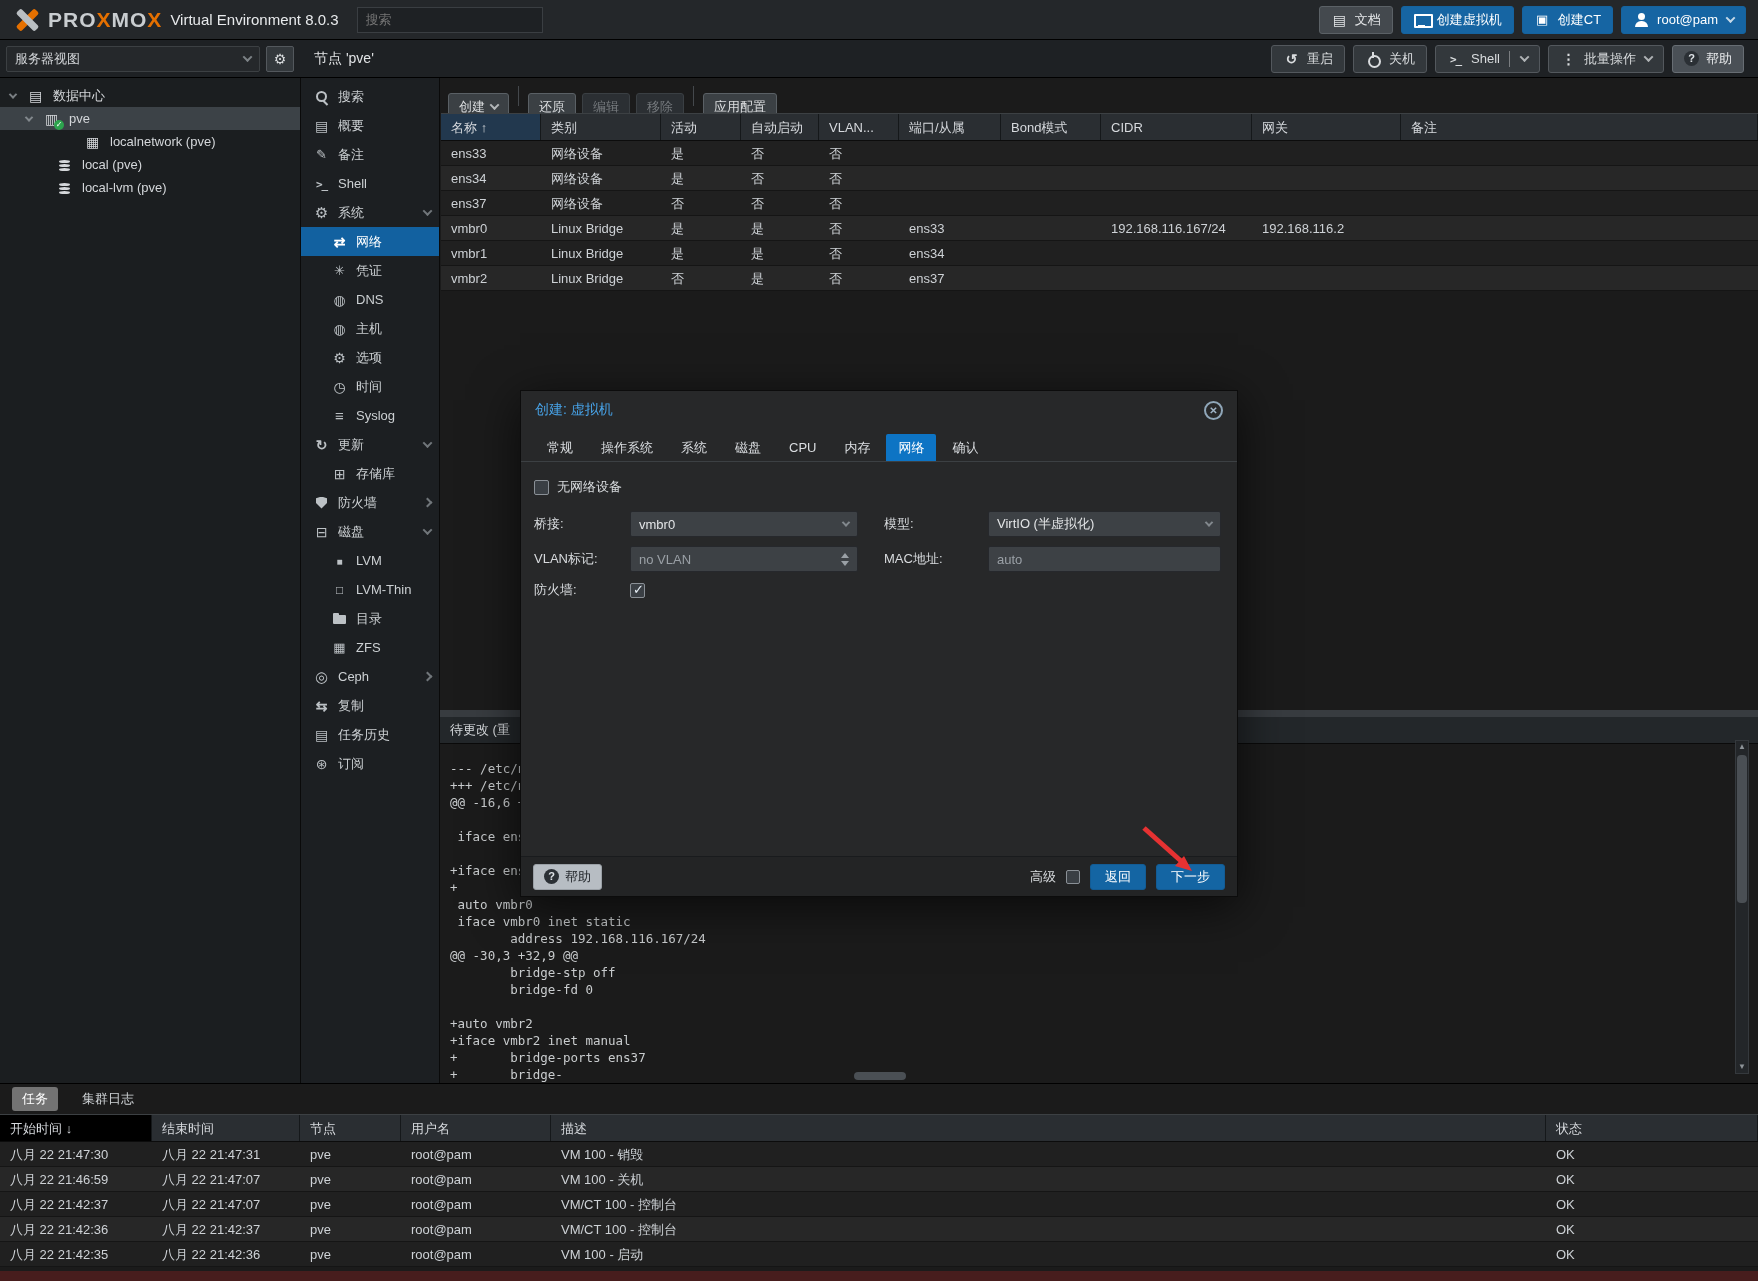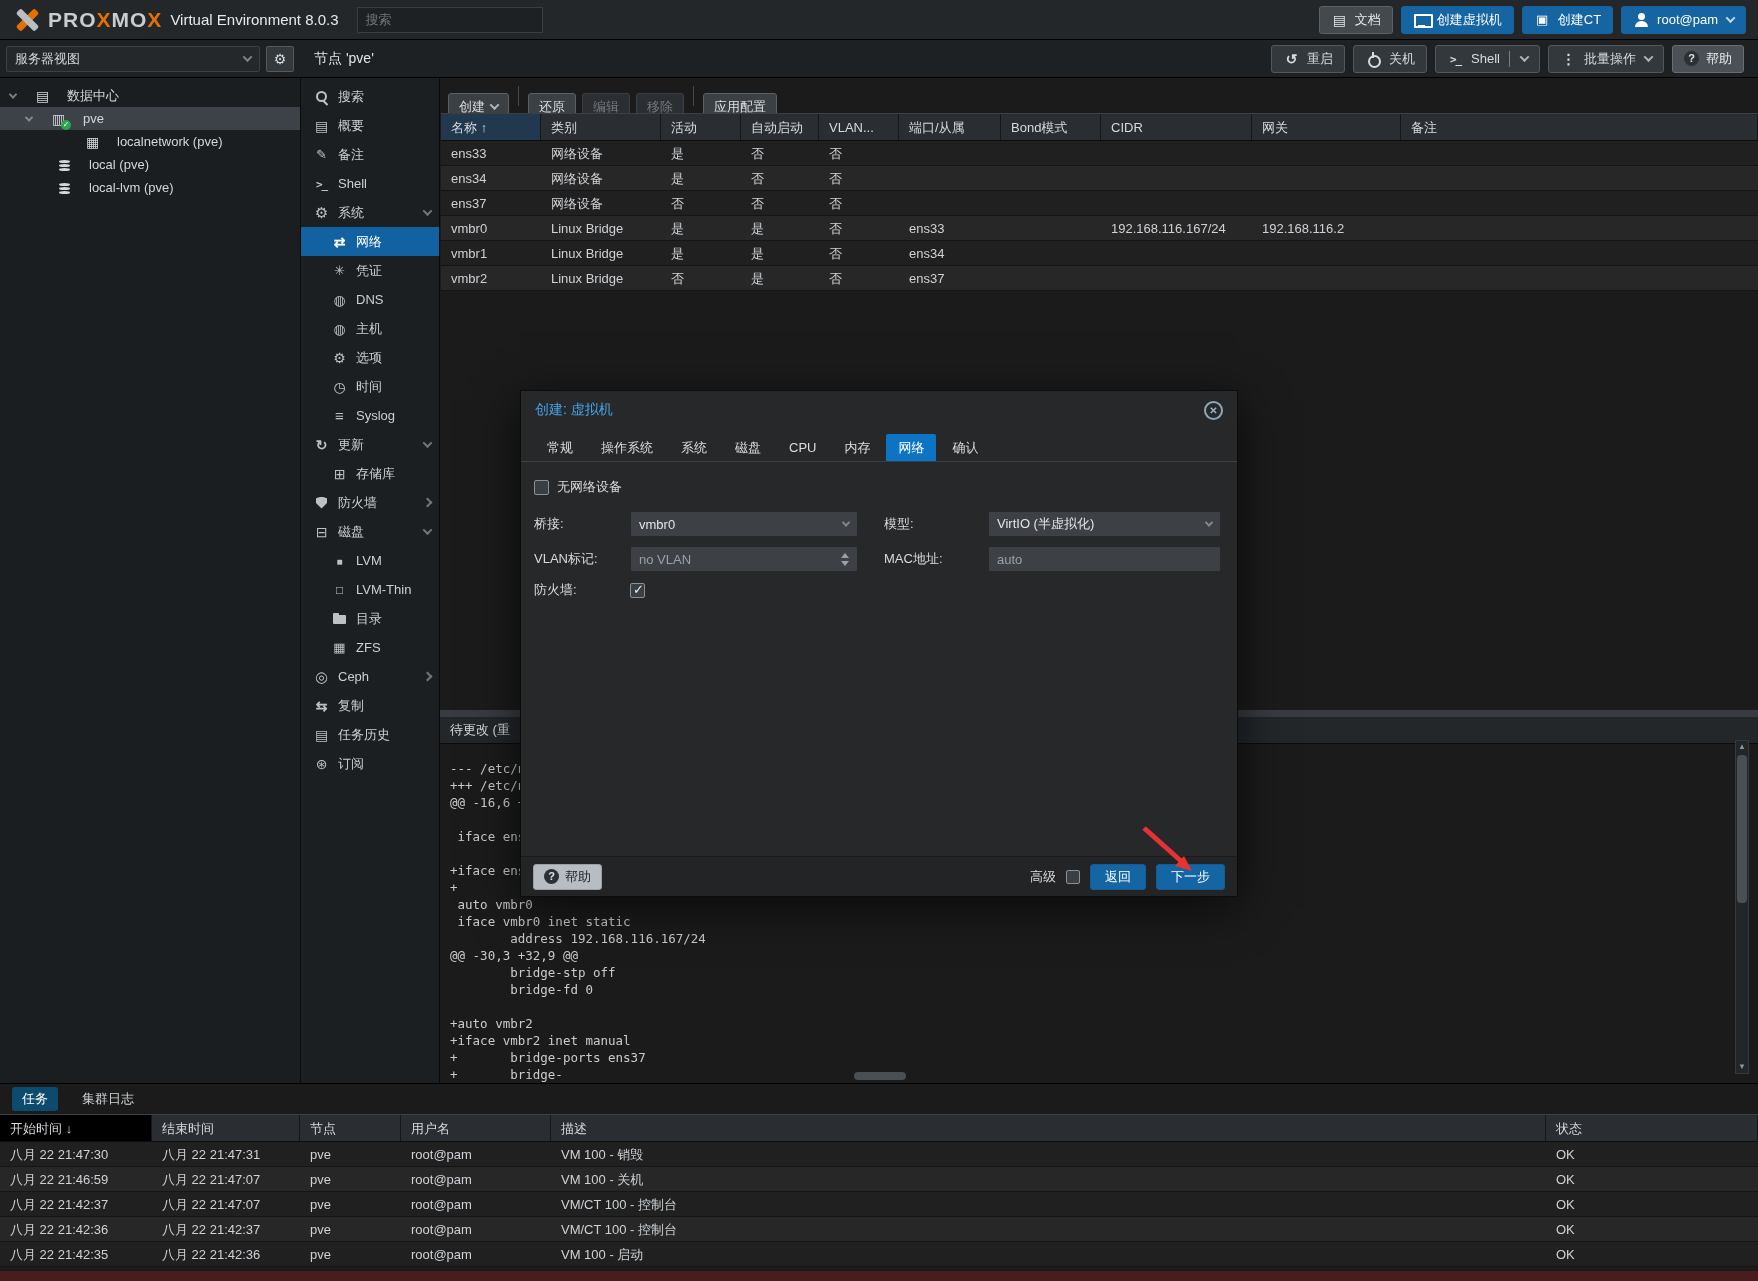--- a/index.html
+++ b/index.html
@@ -89,21 +89,21 @@
   .view-select .chev{margin-left:auto;color:#9aa0a5;}
   .gear-btn{width:28px;height:26px;background:#33383c;border:1px solid #53585d;border-radius:2px;
             display:flex;align-items:center;justify-content:center;font-size:14px;color:#d9dcde;}
   .node-head{position:absolute;left:300px;top:40px;width:1458px;height:38px;background:#1e2124;
              border-bottom:1px solid #000;display:flex;align-items:center;padding:0 14px;}
   .node-title{font-size:14px;color:#e2e4e6;}
   .nh-right{margin-left:auto;display:flex;gap:8px;align-items:center;}
 
   
   .tree{position:absolute;left:0;top:78px;width:300px;height:1005px;background:#1b1e20;padding-top:6px;}
-  .trow{height:23px;display:flex;align-items:center;gap:16px;color:#d4d7da;white-space:nowrap;}
+  .trow{height:23px;display:flex;align-items:center;gap:9px;color:#d4d7da;white-space:nowrap;}
   .trow .chev{width:6px;height:6px;color:#9aa0a5;margin-right:2px;}
   .trow.sel{background:#3c4247;}
   .tri{position:relative;}
   .badge-ok{position:absolute;right:-4px;bottom:-3px;width:10px;height:10px;border-radius:50%;
             background:#2da44e;color:#fff;font-size:8px;line-height:10px;text-align:center;font-style:normal;}
   .badge-ok::before{content:"✓";}
 
   
   .menu{position:absolute;left:300px;top:78px;width:140px;height:1005px;background:#1c1f22;
         border-left:1px solid #0a0a0a;border-right:1px solid #0a0a0a;padding-top:4px;}
@@ -186,21 +186,21 @@
   .dbtn{height:26px;padding:0 14px;border-radius:3px;background:#1465a3;border:1px solid #135c95;
         color:#fff;display:inline-flex;align-items:center;}
 
   
   .arrow-svg{position:absolute;left:1128px;top:818px;z-index:20;pointer-events:none;}
 
   
   .taskpanel{position:absolute;left:0;top:1083px;width:1758px;height:198px;background:#1b1b1b;border-top:1px solid #000;}
   .task-tabs{height:30px;display:flex;align-items:center;gap:14px;padding:0 12px;}
   .task-tab{height:24px;line-height:24px;padding:0 10px;border-radius:3px;color:#ced2d5;}
-  .task-tab.act{background:#0c4a6e;color:#fff;}
+  .task-tab.act{background:#737373;color:#fff;}
   .tthead{display:flex;height:28px;background:#2a2e32;border-top:1px solid #3c4043;border-bottom:1px solid #0c0c0c;}
   .tth{line-height:27px;padding:0 10px;border-right:1px solid #15181a;color:#d7dade;white-space:nowrap;flex:none;}
   .tth.sorted{background:#000000;}
   .ttrow{display:flex;height:25px;line-height:25px;border-bottom:1px solid #151515;}
   .ttrow.odd{background:#202020;}
   .ttrow.even{background:#272727;}
   .ttd{padding:0 10px;white-space:nowrap;overflow:hidden;color:#ced2d6;flex:none;}
   .tc0{width:152px}.tc1{width:148px}.tc2{width:101px}.tc3{width:150px}.tc4{flex:1 1 auto !important;}.tc5{width:212px}
   .redrow{position:absolute;left:0;bottom:0;width:1758px;height:10px;background:#471d1d;}
 </style>

